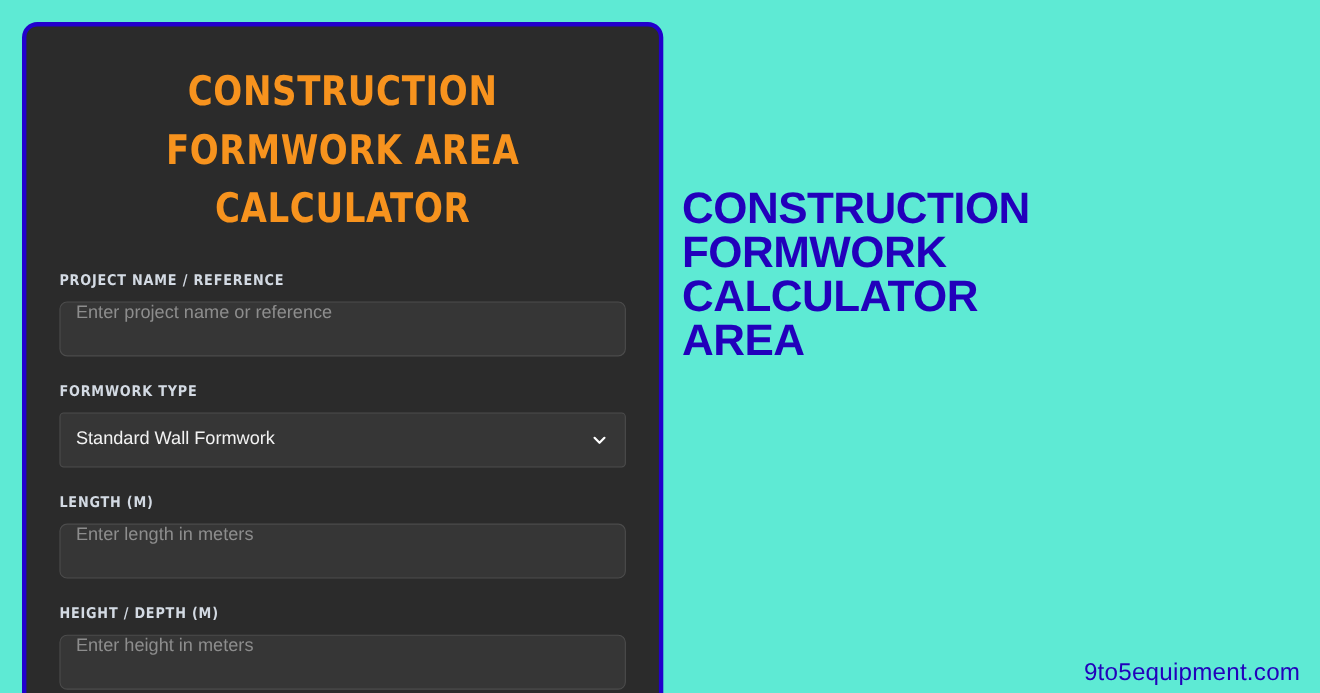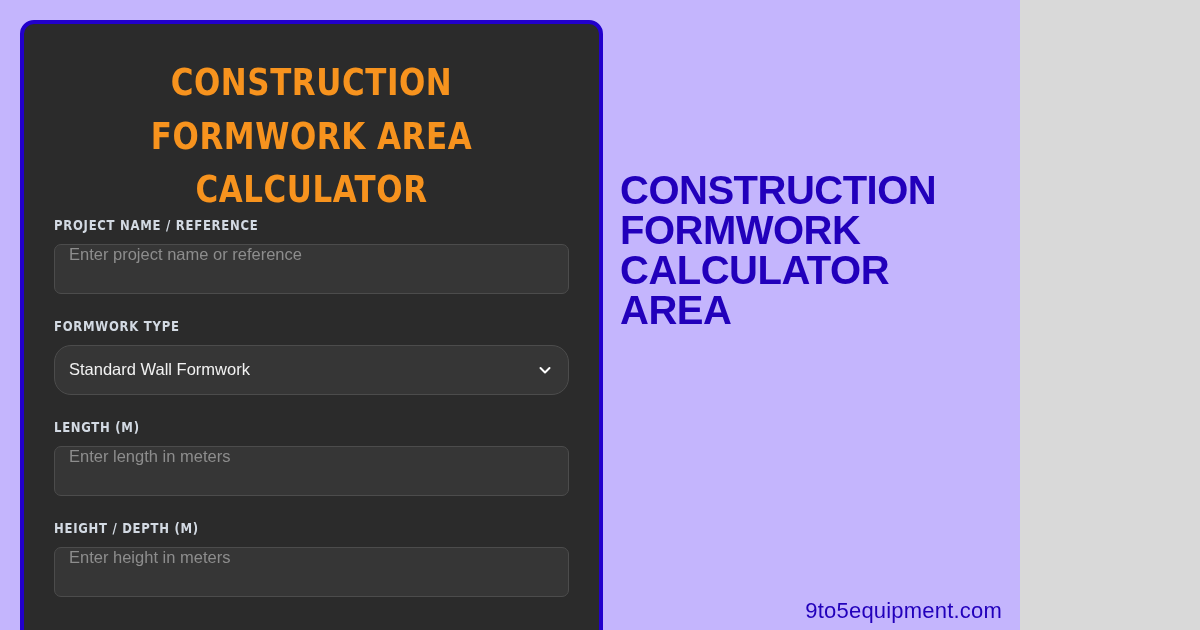--- a/index.html
+++ b/index.html
@@ -8,23 +8,23 @@
   }
   body {
     width: 1200px;
     height: 630px;
     overflow: hidden;
     background: #d9d9d9;
     font-family: "Liberation Sans", sans-serif;
   }
   .canvas {
     position: relative;
-    width: 1020px;
+    width: 1200px;
     height: 630px;
-    background: #c4b5fd;
+    background: #5eead4;
     overflow: hidden;
   }
 
   
   .calc-card {
     position: absolute;
     left: 20px;
     top: 20px;
     width: 583px;
     height: 660px;              
@@ -44,20 +44,21 @@
     font-weight: bold;
     font-size: 37px;
     line-height: 1.45;
     letter-spacing: 0.6px;
     text-transform: uppercase;
     transform: scaleX(0.93);
     transform-origin: center top;
   }
 
   .form-area {
+    margin-top: 30px;
   }
 
   .field-group {
     margin-bottom: 24px;
   }
 
   .field-label {
     display: block;
     color: #d3dae3;
     font-family: "DejaVu Sans Condensed", "Liberation Sans Narrow", "Liberation Sans", sans-serif;
@@ -84,21 +85,21 @@
     display: flex;
     align-items: flex-start;
   }
 
   .field-select {
     box-sizing: border-box;
     width: 100%;
     height: 50px;
     background: #363636;
     border: 1px solid #4c4c4c;
-    border-radius: 17px;
+    border-radius: 4px;
     color: #f2f2f2;
     font-family: "Liberation Sans", sans-serif;
     font-size: 16.5px;
     padding: 0 14px;
     display: flex;
     align-items: center;
     justify-content: space-between;
     gap: 12px;
   }
   .select-value { color: #f2f2f2; }

